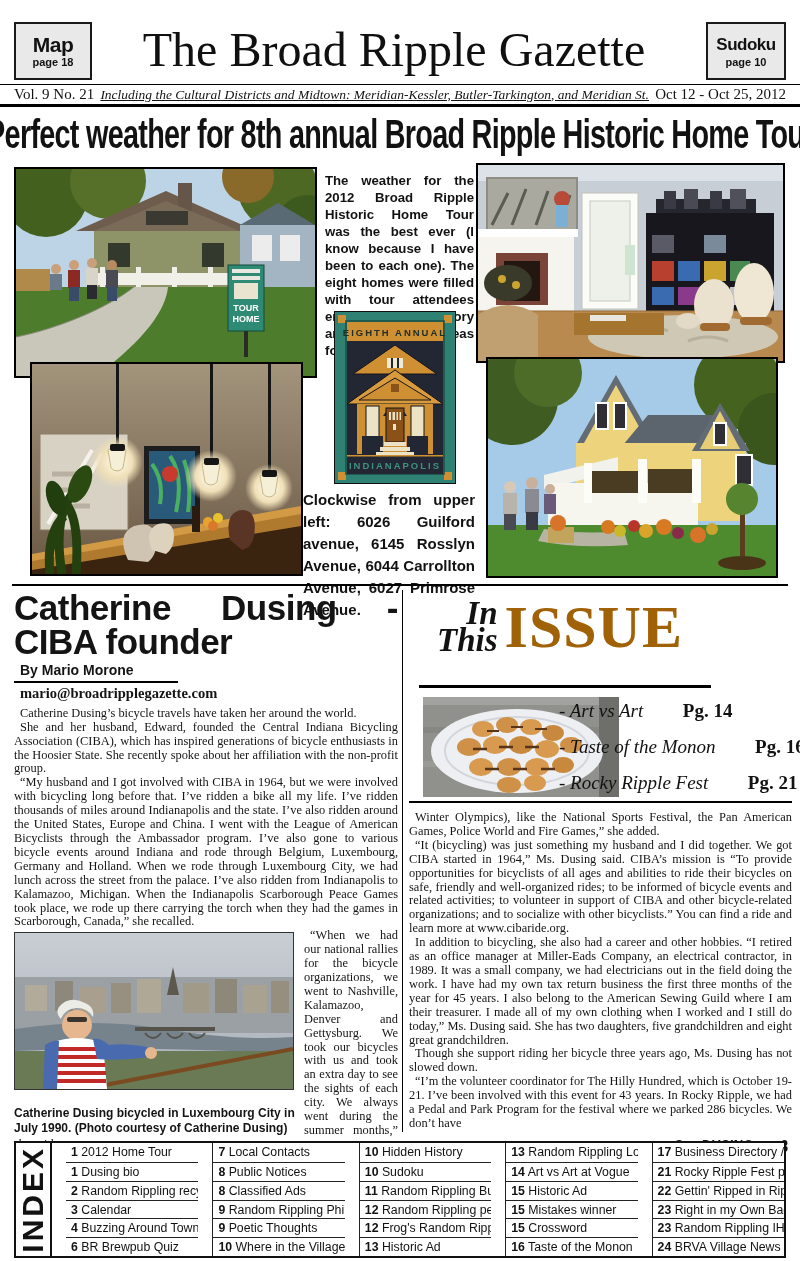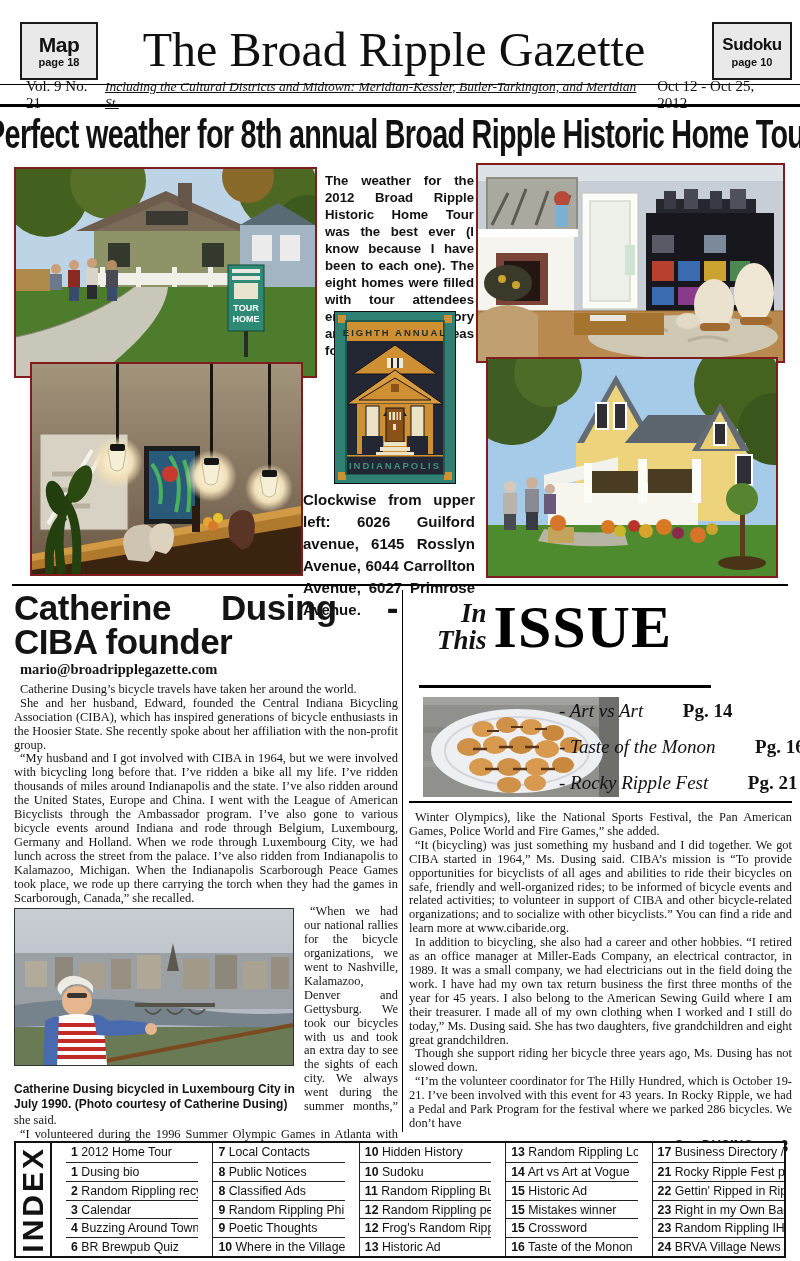--- a/index.html
+++ b/index.html
@@ -2,42 +2,42 @@
 <html><head>
 <meta charset="utf-8">
 <style>
   * { margin:0; padding:0; box-sizing:border-box; }
   body { background:#777; font-family:"Liberation Serif", serif; }
   .page { position:relative; width:800px; height:1261px; margin:0 auto; background:#fff; overflow:hidden; color:#121212; }
 
   
   .corner-box { position:absolute; top:22px; height:58px; background:#e9e9e9; border:2px solid #1a1a1a;
                 display:flex; flex-direction:column; align-items:center; justify-content:center;
-                font-family:"Liberation Sans", sans-serif;margin-left:6px; }
+                font-family:"Liberation Sans", sans-serif; }
   .map-box { left:14px; width:78px; }
   .sudoku-box { left:706px; width:80px; }
   .corner-box .big { font-size:21px; font-weight:800; line-height:22px; letter-spacing:-0.5px; }
   .sudoku-box .big { font-size:17px; }
   .corner-box .small { font-size:11px; font-weight:700; }
   .paper-title { position:absolute; left:88px; right:100px; top:22px; text-align:center;
                  font-family:"Liberation Serif", serif; font-size:48px; line-height:56px; color:#101010; }
   .rule-a { position:absolute; top:84px; left:0; width:800px; height:1px; background:#000; }
   .infobar { position:absolute; top:87px; left:14px; right:14px; height:15px; display:flex; justify-content:space-between; align-items:center; }
-  .infobar .vol, .infobar .dates { font-size:15px;margin-left:12px; }
+  .infobar .vol, .infobar .dates { font-size:15px; }
   .infobar .tagline { font-size:13.5px; font-style:italic;text-decoration:underline; }
   .rule-b { position:absolute; top:104px; left:0; width:800px; height:3px; background:#000; }
 
   
   .headline { position:absolute; top:108px; left:0; width:800px; height:52px; display:flex; justify-content:center; align-items:center; }
   .condensed { font-family:"Liberation Sans", sans-serif; font-weight:800; display:inline-block;
                transform:scaleX(0.72); transform-origin:center; white-space:nowrap; letter-spacing:-1px; color:#121212; }
   .headline .condensed { font-size:40px; }
 
   
-  .photo { position:absolute; border:2px solid #7f1d1d; overflow:hidden; background:#22c55e; }
+  .photo { position:absolute; border:2px solid #000000; overflow:hidden; background:#22c55e; }
   .photo svg { display:block; }
   .p1 { left:14px;  top:167px; width:303px; height:211px; }
   .p2 { left:476px; top:163px; width:309px; height:200px; }
   .p3 { left:30px;  top:362px; width:273px; height:214px; }
   .p4 { left:486px; top:357px; width:292px; height:221px; }
   .intro-text { position:absolute; left:325px; top:172px; width:149px;
                 font-family:"Liberation Sans", sans-serif; font-weight:700; font-size:13.2px; line-height:17px;
                 text-align:justify; }
   .poster { position:absolute; left:334px; top:311px; width:122px; height:173px; border:1px solid #111; }
   .tour-caption { position:absolute; left:303px; top:489px; width:172px;
@@ -53,21 +53,21 @@
   .byline { display:inline-block; font-family:"Liberation Sans", sans-serif; font-weight:700; font-size:14px;
             border-bottom:2px solid #000; padding:3px 44px 3px 6px; margin-top:2px; }
   .email { font-weight:700; font-size:14.5px; padding:4px 0 6px 6px; }
   .lux-float { float:left; width:282px; margin:3px 8px 0 0; }
   .lux-photo { width:280px; height:158px; border:1px solid #333; overflow:hidden; }
   .lux-caption { font-family:"Liberation Sans", sans-serif; font-weight:700; font-size:12px; line-height:14.5px; text-align:left; padding-top:16px; }
 
   .right-col { position:absolute; left:409px; top:591px; width:383px; }
   .issue-box { position:relative; height:212px; border-bottom:2px solid #000; }
   .issue-title { position:absolute; left:28px; top:6px; display:flex; align-items:center; }
-  .in-this { text-align:right; font-style:italic; font-weight:700; font-size:27px; line-height:27px; padding-right:7px; }
+  .in-this { text-align:right; font-style:italic; font-weight:700; font-size:33px; line-height:27px; padding-right:7px; }
   .issue-word { font-family:"Liberation Serif", serif; font-weight:800; font-size:60px; line-height:60px; letter-spacing:1px; }
   .issue-rule { position:absolute; left:10px; top:94px; width:292px; height:3px; background:#000; }
   .food-photo { position:absolute; left:14px; top:106px; width:196px; height:100px; overflow:hidden; }
   .issue-list { position:absolute; left:150px; right:4px; top:102px; text-align:right; }
   .issue-item { font-style:italic; font-size:19px; line-height:36px; white-space:nowrap; }
   .issue-item .pg { font-style:normal; font-weight:700;margin-left:30px; }
   .issue-item:first-child { margin-right:74px; }
   .right-body { margin-top:8px; }
   .see-more { text-align:right; margin-top:6px; padding-right:4px; }
   .see-more .condensed { font-size:17px; transform:scaleX(0.78); transform-origin:right center; letter-spacing:0; }
@@ -368,20 +368,21 @@
     </svg>
   </div>
 
   <div class="tour-caption">Clockwise from upper left: 6026 Guilford avenue, 6145 Rosslyn Avenue, 6044 Carrollton Avenue, 6027 Primrose Avenue.</div>
 
   <div class="divider"></div>
   <div class="col-divider"></div>
 
   <div class="left-col art">
     <div class="art-title">Catherine Dusing - CIBA founder</div>
+    <div><span class="byline">By Mario Morone</span></div>
     <div class="email">mario@broadripplegazette.com</div>
     <p>Catherine Dusing’s bicycle travels have taken her around the world.</p>
     <p>She and her husband, Edward, founded the Central Indiana Bicycling Association (CIBA), which has inspired generations of bicycle enthusiasts in the Hoosier State. She recently spoke about her affiliation with the non-profit group.</p>
     <p>“My husband and I got involved with CIBA in 1964, but we were involved with bicycling long before that. I’ve ridden a bike all my life. I’ve ridden thousands of miles around Indianapolis and the state. I’ve also ridden around the United States, Europe and China. I went with the League of American Bicyclists through the Ambassador program. I’ve also gone to various bicycle events around Indiana and rode through Belgium, Luxembourg, Germany and Holland. When we rode through Luxembourg City, we had lunch across the street from the palace. I’ve also ridden from Indianapolis to Kalamazoo, Michigan. When the Indianapolis Scarborough Peace Games took place, we rode up there carrying the torch when they had the games in Scarborough, Canada,” she recalled.</p>
     <div class="lux-float">
       <div class="lux-photo">
         <svg width="278" height="156" viewBox="0 0 278 156">
           <defs>
             <linearGradient id="skyl" x1="0" y1="0" x2="0" y2="1">
               <stop offset="0" stop-color="#c9ced4"></stop>
@@ -425,21 +426,21 @@
     <p>“I volunteered during the 1996 Summer Olympic Games in Atlanta with their bicycling event. They called me as I was retired. I worked in one of their communications offices and went out to the three various events for bicycling. I’ve volunteered at every national event (except the</p>
   </div>
 
   <div class="right-col">
     <div class="issue-box">
       <div class="issue-title">
         <div class="in-this">
           <div>In</div>
           <div>This</div>
         </div>
-        <div class="issue-word" style="color:#000000;">ISSUE</div>
+        <div class="issue-word" style="color:#a16207;">ISSUE</div>
       </div>
       <div class="issue-rule"></div>
       <div class="food-photo">
         <svg width="196" height="100" viewBox="0 0 196 100">
           <rect width="196" height="100" fill="#90908c"></rect>
           <rect x="0" y="0" width="196" height="8" fill="#a2a29e"></rect>
             <rect x="0" y="30" width="196" height="6" fill="#868682"></rect>
           <rect x="0" y="64" width="196" height="6" fill="#9a9a96"></rect>
             <rect x="176" y="0" width="20" height="100" fill="#6e6e6a"></rect>
           <ellipse cx="94" cy="54" rx="86" ry="42" fill="#edeff2"></ellipse>

